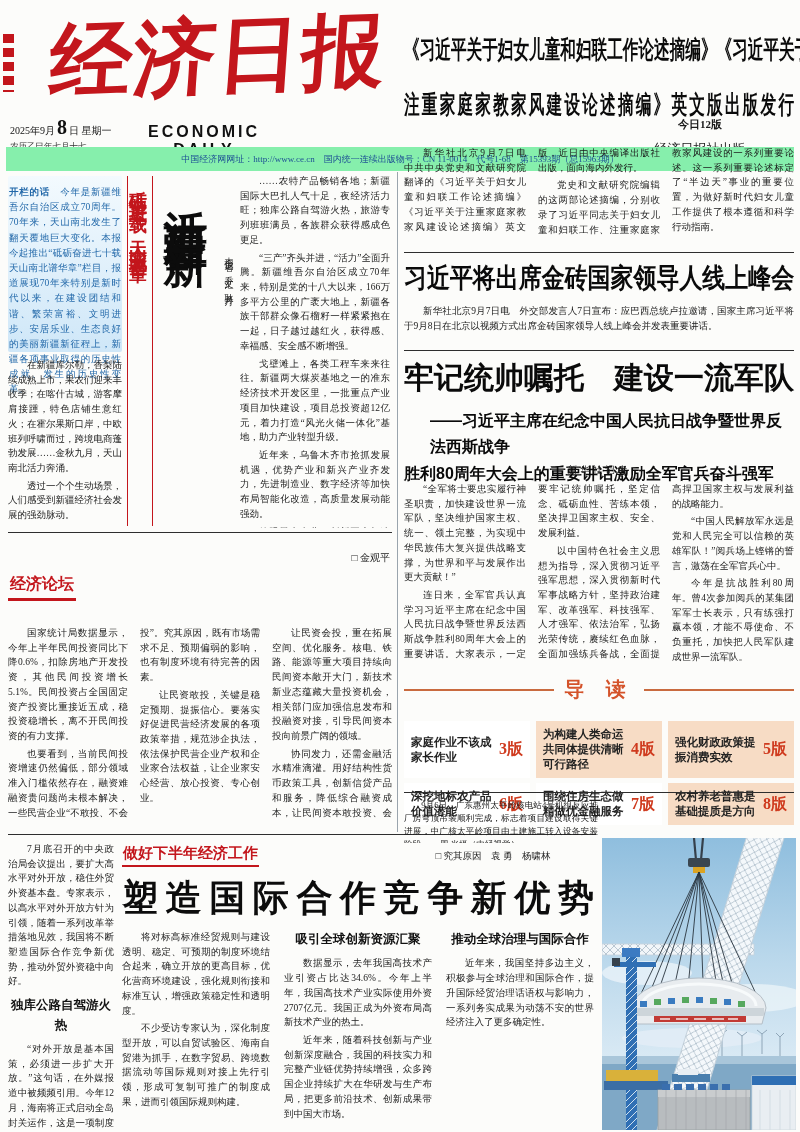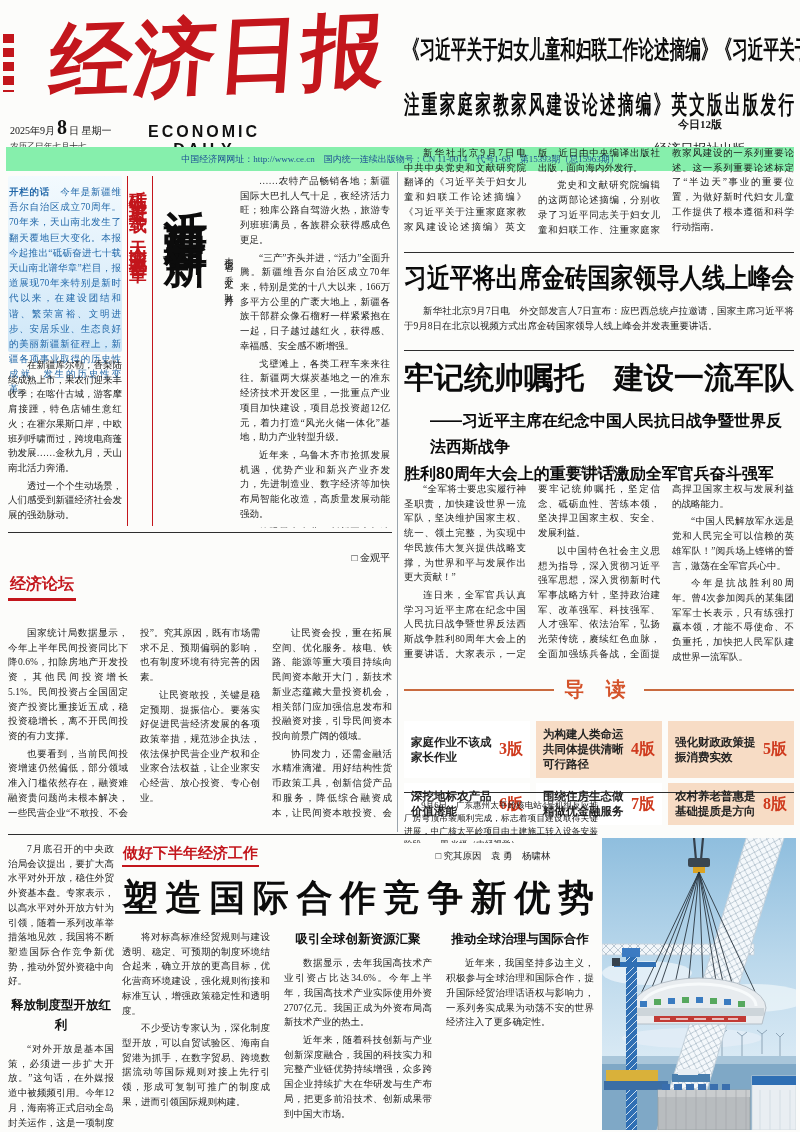--- a/index.html
+++ b/index.html
@@ -219,21 +219,21 @@
   </div>
 
   <div class="rule" style="left:404px;top:792px;width:390px;"></div>
 
   <div class="abs caption">
     <p class="p" style="margin:0;"><span>9月6日，广东惠州太平岭核电站4号机组反应堆厂房穹顶吊装顺利完成，标志着项目建设取得关键进展，中广核太平岭项目由土建施工转入设备安装阶段。</span><span class="credit">周 光摄（中经视觉）</span></p>
   </div>
 
   <div class="abs sh-narrow small">
     <p class="p">7月底召开的中央政治局会议提出，要扩大高水平对外开放，稳住外贸外资基本盘。专家表示，以高水平对外开放方针为引领，随着一系列改革举措落地见效，我国将不断塑造国际合作竞争新优势，推动外贸外资稳中向好。</p>
-    <p class="subhead">释放制度型开放红利</p>
+    <p class="subhead">独库公路自驾游火热</p>
     <p class="p">“对外开放是基本国策，必须进一步扩大开放。”这句话，在外媒报道中被频频引用。今年12月，海南将正式启动全岛封关运作，这是一项制度型开放的标志性举措，也标志着我国扩大开放迈出重要一步。</p>
 
   </div>
   <div class="abs sh-kicker hei">做好下半年经济工作</div>
   <div class="abs sh-byline">□ 究其原因　袁 勇　杨啸林</div>
   <div class="abs sh-headline hei">塑造国际合作竞争新优势</div>
   <div class="abs sh-cols cols3 small">
     <p class="p">将对标高标准经贸规则与建设透明、稳定、可预期的制度环境结合起来，确立开放的更高目标，优化营商环境建设，强化规则衔接和标准互认，增强政策稳定性和透明度。</p>
     <p class="p">不少受访专家认为，深化制度型开放，可以自贸试验区、海南自贸港为抓手，在数字贸易、跨境数据流动等国际规则对接上先行引领，形成可复制可推广的制度成果，进而引领国际规则构建。</p>
     <p class="subhead">吸引全球创新资源汇聚</p>

